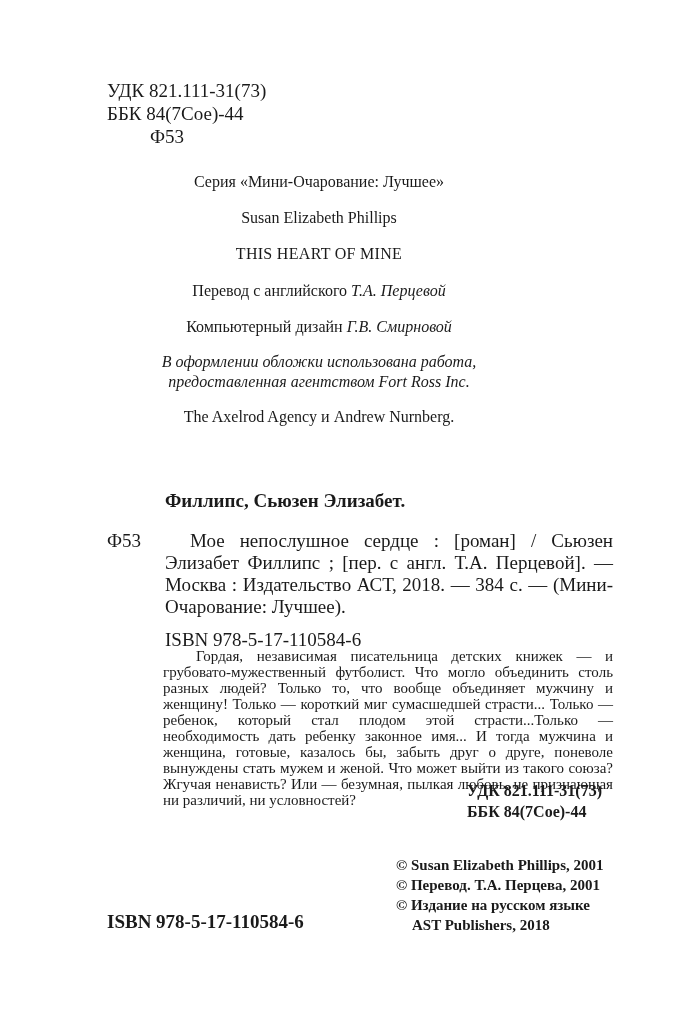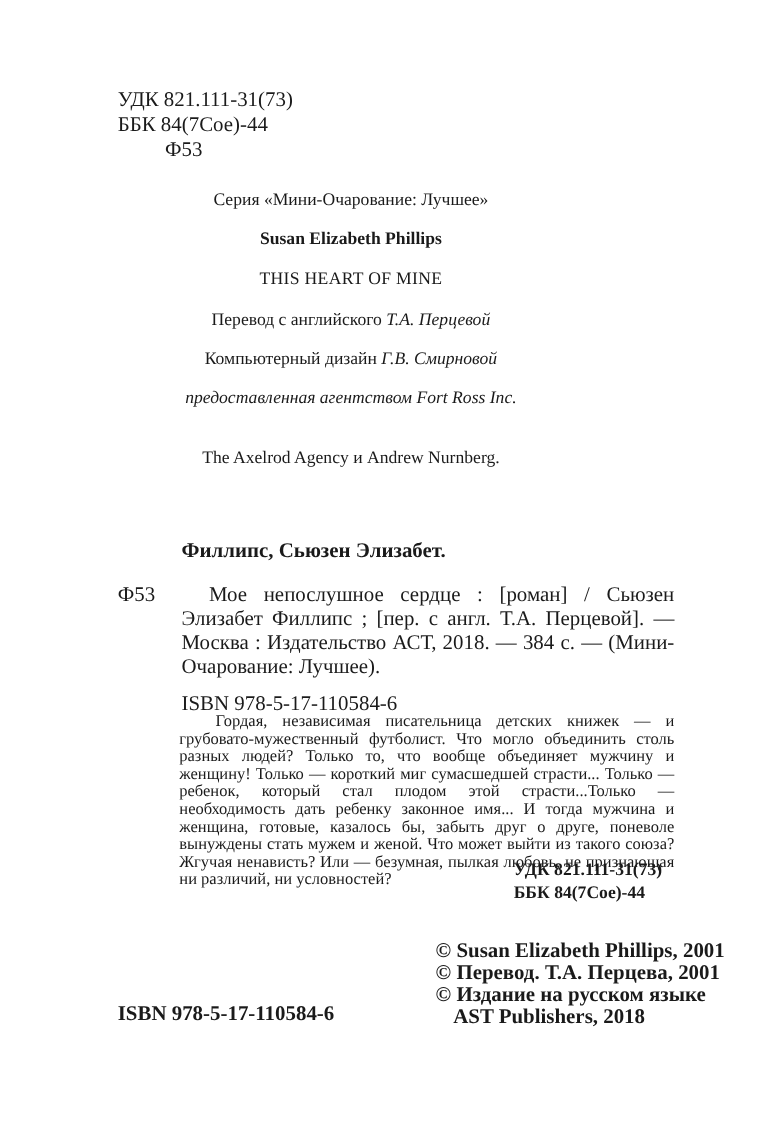--- a/index.html
+++ b/index.html
@@ -24,21 +24,21 @@
     
     .center-line {
       position: absolute;
       left: 0;
       width: 638px;
       text-align: center;
       font-size: 16px;
       white-space: nowrap;
     }
     .credit-series  { top: 173px; }
-    .credit-author  { top: 209px; font-weight: bold; }
+    .credit-author  { top: 209px; }
     .credit-orig    { top: 245px; letter-spacing: 0.3px; }
     .credit-trans   { top: 282px; }
     .credit-design  { top: 318px; }
     .credit-cover   { top: 352px; font-style: italic; line-height: 20px; }
     .credit-rights  { top: 406px; line-height: 21px; }
     .it { font-style: italic; }
 
     
     .bib { left: 107px; top: 490px; width: 506px; font-size: 19px; line-height: 22px; }
     .bib-head { padding-left: 58px; font-weight: bold; white-space: nowrap; }
@@ -71,21 +71,21 @@
       top: 780px;
       font-size: 16px;
       line-height: 21px;
       font-weight: bold;
     }
 
     
     .copyright {
       left: 396px;
       top: 855px;
-      font-size: 19px;
+      font-size: 15px;
       line-height: 20px;
       font-weight: bold;
     }
     .copyright .cont { padding-left: 16px; }
 
     
     .isbn-bottom {
       left: 107px;
       top: 911px;
       font-size: 19px;
@@ -104,20 +104,21 @@
 <div class="center-line credit-series">Серия «Мини-Очарование: Лучшее»</div>
 <div class="center-line credit-author">Susan Elizabeth Phillips</div>
 <div class="center-line credit-orig">THIS HEART OF MINE</div>
 <div class="center-line credit-trans">
   <span>Перевод с английского </span><span class="it">Т.А. Перцевой</span>
 </div>
 <div class="center-line credit-design">
   <span>Компьютерный дизайн </span><span class="it">Г.В. Смирновой</span>
 </div>
 <div class="center-line credit-cover">
+  <div>В оформлении обложки использована работа,</div>
   <div>предоставленная агентством Fort Ross Inc.</div>
 </div>
 <div class="center-line credit-rights">
   <div>The Axelrod Agency и Andrew Nurnberg.</div>
 </div>
 
 <div class="abs bib" style="white-space: normal;">
   <div class="bib-head">Филлипс, Сьюзен Элизабет.</div>
   <div class="bib-body-wrap">
     <span class="bib-code">Ф53</span>

